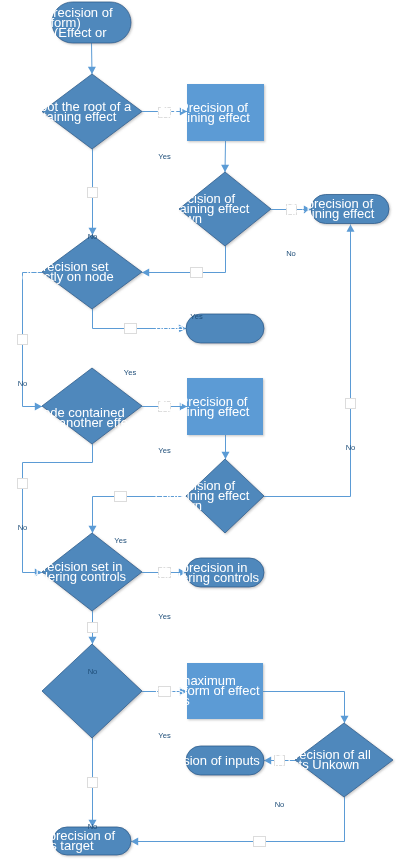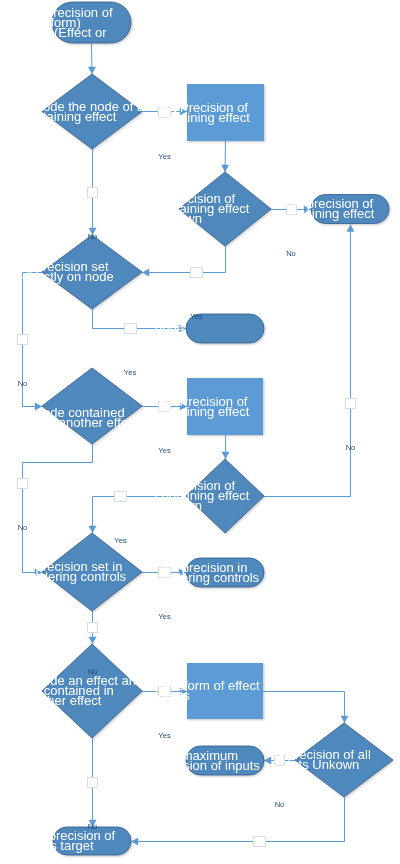--- a/index.html
+++ b/index.html
@@ -173,21 +173,21 @@
         </g>
       </g>
     </svg>
   <div id="text-layer">
       <div class="nodeLabel" style="left: 91.5px; top: 22.5px;">
         <div class="nodeLine">Get precision of</div>
         <div class="nodeLine">transform)</div>
         <div class="nodeLine">node (Effect or</div>
       </div>
       <div class="nodeLabel" style="left: 92px; top: 111.5px;">
-        <div class="nodeLine">Is node the node of a</div>
+        <div class="nodeLine">Is root the root of a</div>
         <div class="nodeLine">containing effect</div>
       </div>
       <div class="nodeLabel" style="left: 225.5px; top: 112.5px;">
         <div class="nodeLine">Get Precision of</div>
         <div class="nodeLine">containing effect</div>
       </div>
       <div class="nodeLabel" style="left: 225px; top: 209px;">
         <div class="nodeLine">Is precision of</div>
         <div class="nodeLine">containing effect</div>
         <div class="nodeLine">Unkown</div>
@@ -217,35 +217,30 @@
         <div class="nodeLine">Unkown</div>
       </div>
       <div class="nodeLabel" style="left: 92px; top: 572px;">
         <div class="nodeLine">Is precision set in</div>
         <div class="nodeLine">rendering controls</div>
       </div>
       <div class="nodeLabel" style="left: 225px; top: 572.5px;">
         <div class="nodeLine">Use precision in</div>
         <div class="nodeLine">rendering controls</div>
       </div>
-      <div class="nodeLabel" style="left: 92px; top: 691px;">
-        <div class="nodeLine">Is node an effect and</div>
-        <div class="nodeLine">not contained in</div>
-        <div class="nodeLine">another effect</div>
-      </div>
       <div class="nodeLabel" style="left: 225px; top: 691px;">
+        <div class="nodeLine">Get maximum</div>
         <div class="nodeLine">transform of effect</div>
         <div class="nodeLine">inputs</div>
       </div>
       <div class="nodeLabel" style="left: 344px; top: 760px;">
         <div class="nodeLine">Is precision of all</div>
         <div class="nodeLine">inputs Unkown</div>
       </div>
       <div class="nodeLabel" style="left: 225px; top: 760.5px;">
-        <div class="nodeLine">Use maximum</div>
         <div class="nodeLine">precision of inputs</div>
       </div>
       <div class="nodeLabel" style="left: 92px; top: 841px;">
         <div class="nodeLine">Use precision of</div>
         <div class="nodeLine">inputs target</div>
       </div>
       <div class="edgeLabelText" style="left: 164.5px; top: 112.1px;">Yes</div>
       <div class="edgeLabelText" style="left: 92.5px; top: 191.6px;">No</div>
       <div class="edgeLabelText" style="left: 291px; top: 209.1px;">No</div>
       <div class="edgeLabelText" style="left: 196.5px; top: 272.1px;">Yes</div>

